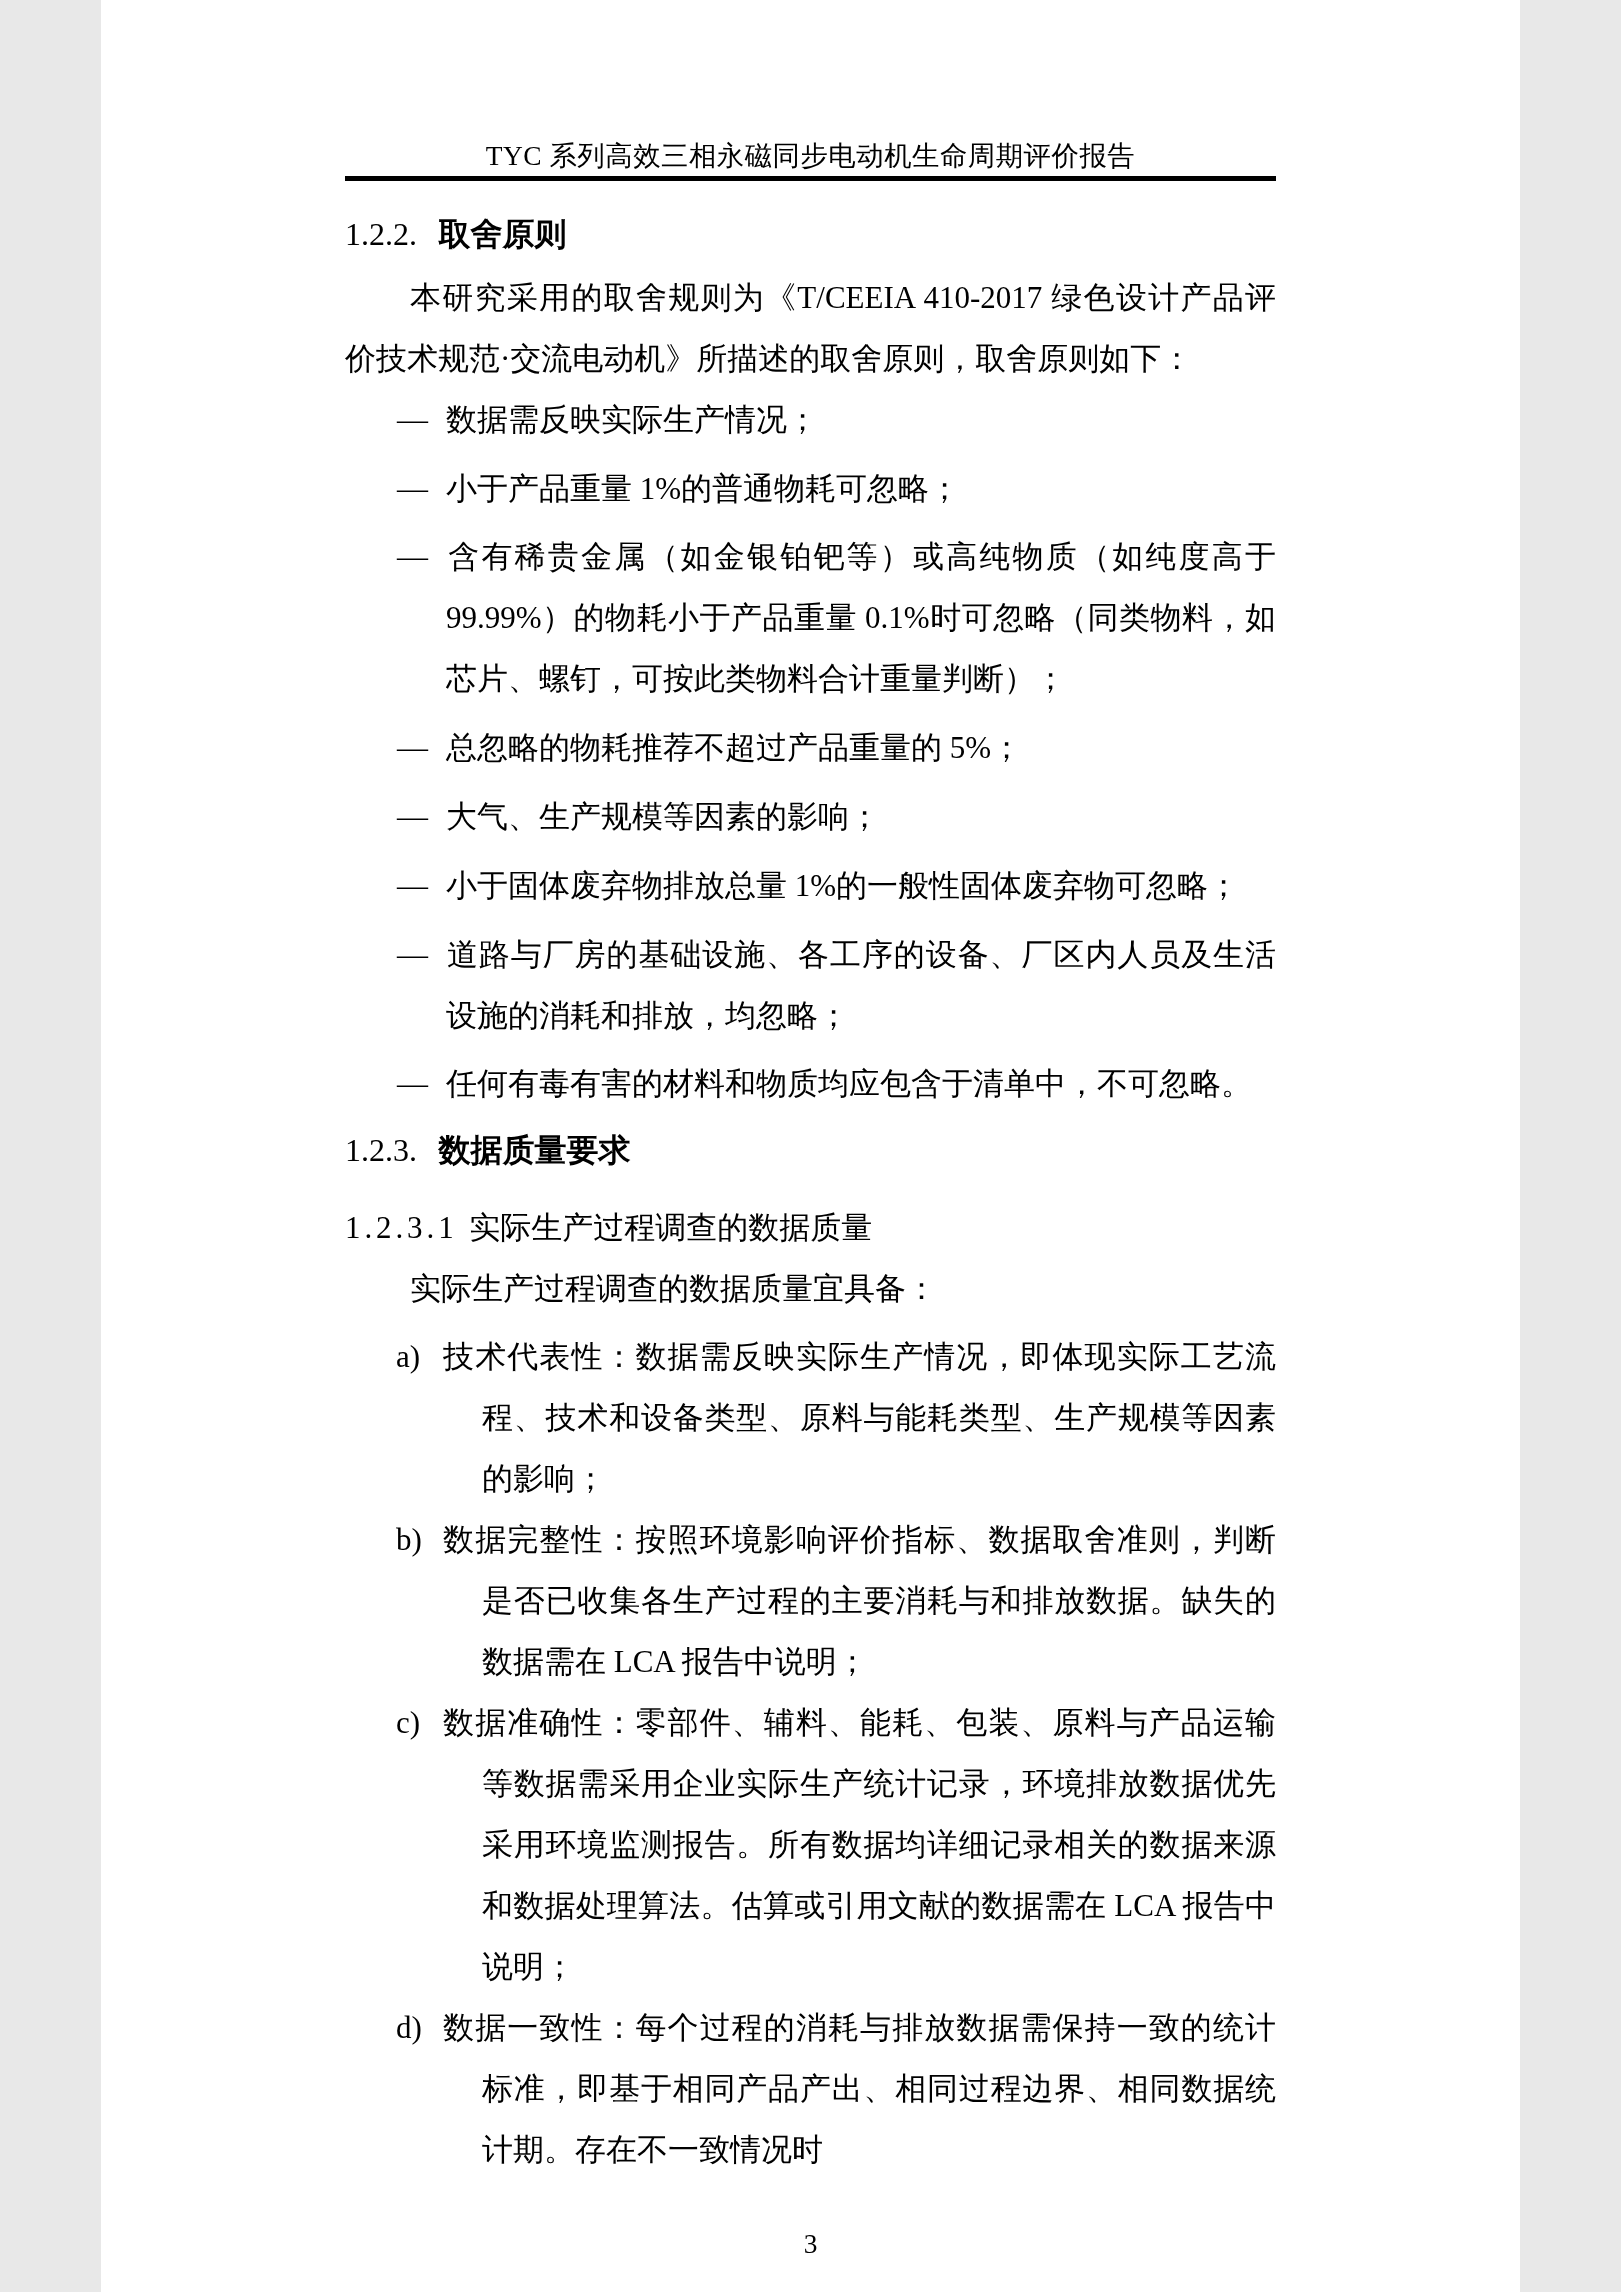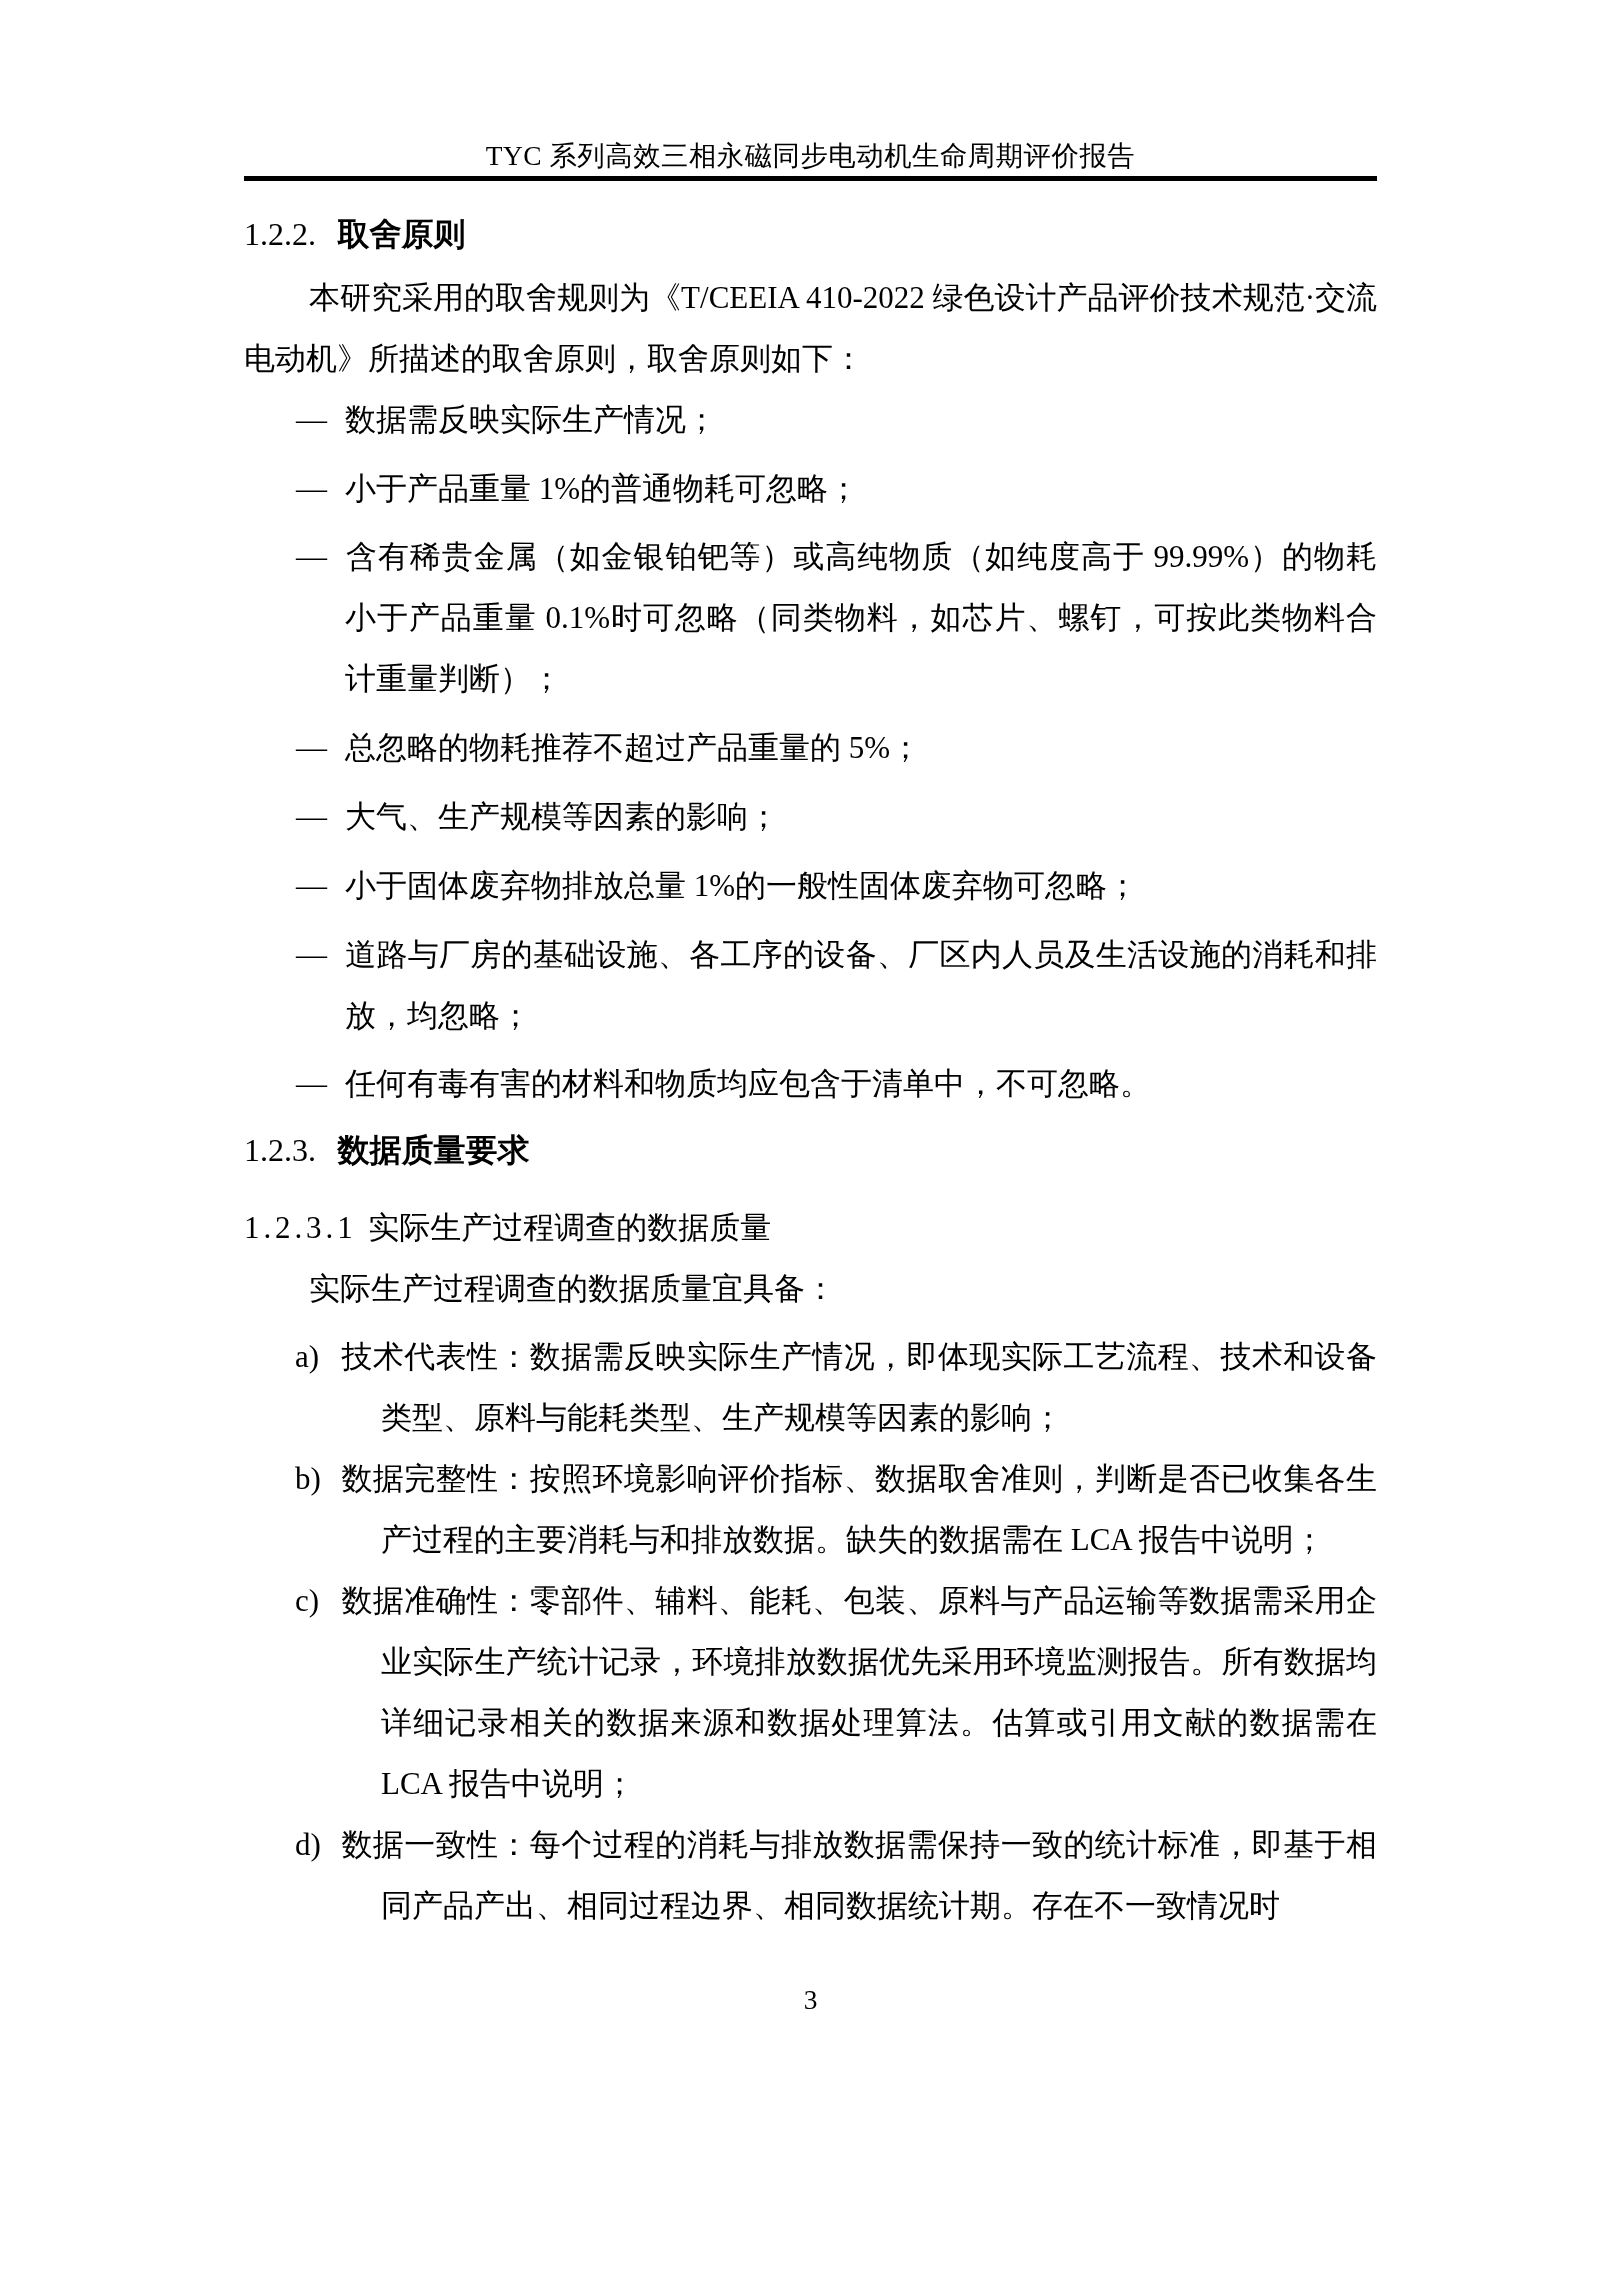--- a/index.html
+++ b/index.html
@@ -2,21 +2,21 @@
 <html><head>
 <meta charset="utf-8">
 <style>
   html, body {
     margin: 0;
     padding: 0;
     background: #e8e8e8;
   }
   .page {
     position: relative;
-    width: 1621px;
+    width: 1419px;
     height: 2293px;
     margin: 0 auto;
     background: #ffffff;
     color: #000000;
     font-family: "Liberation Serif", "DejaVu Serif", serif;
     overflow: hidden;
     box-sizing: border-box;
   }
   
   .header-wrap {
@@ -124,21 +124,21 @@
     <div class="header-text">TYC 系列高效三相永磁同步电动机生命周期评价报告</div>
     <div class="header-rule"></div>
   </div>
 
   <div class="content">
 
     <h3 class="sec sec-122">
       <span class="sec-num">1.2.2.</span><span class="sec-title">取舍原则</span>
     </h3>
 
-    <p class="intro">本研究采用的取舍规则为《T/CEEIA 410-2022 绿色设计产品评价技术规范·交流电动机》所描述的取舍原则，取舍原则如下：</p>
+    <p class="intro">本研究采用的取舍规则为《T/CEEIA 410-2017 绿色设计产品评价技术规范·交流电动机》所描述的取舍原则，取舍原则如下：</p>
 
     <ul class="dash-list">
       <li><span class="marker">—</span><span>数据需反映实际生产情况；</span></li>
       <li><span class="marker">—</span><span>小于产品重量 1%的普通物耗可忽略；</span></li>
       <li><span class="marker">—</span><span>含有稀贵金属（如金银铂钯等）或高纯物质（如纯度高于 99.99%）的物耗小于产品重量 0.1%时可忽略（同类物料，如芯片、螺钉，可按此类物料合计重量判断）；</span></li>
       <li><span class="marker">—</span><span>总忽略的物耗推荐不超过产品重量的 5%；</span></li>
       <li><span class="marker">—</span><span>大气、生产规模等因素的影响；</span></li>
       <li><span class="marker">—</span><span>小于固体废弃物排放总量 1%的一般性固体废弃物可忽略；</span></li>
       <li><span class="marker">—</span><span>道路与厂房的基础设施、各工序的设备、厂区内人员及生活设施的消耗和排放，均忽略；</span></li>
       <li><span class="marker">—</span><span>任何有毒有害的材料和物质均应包含于清单中，不可忽略。</span></li>

